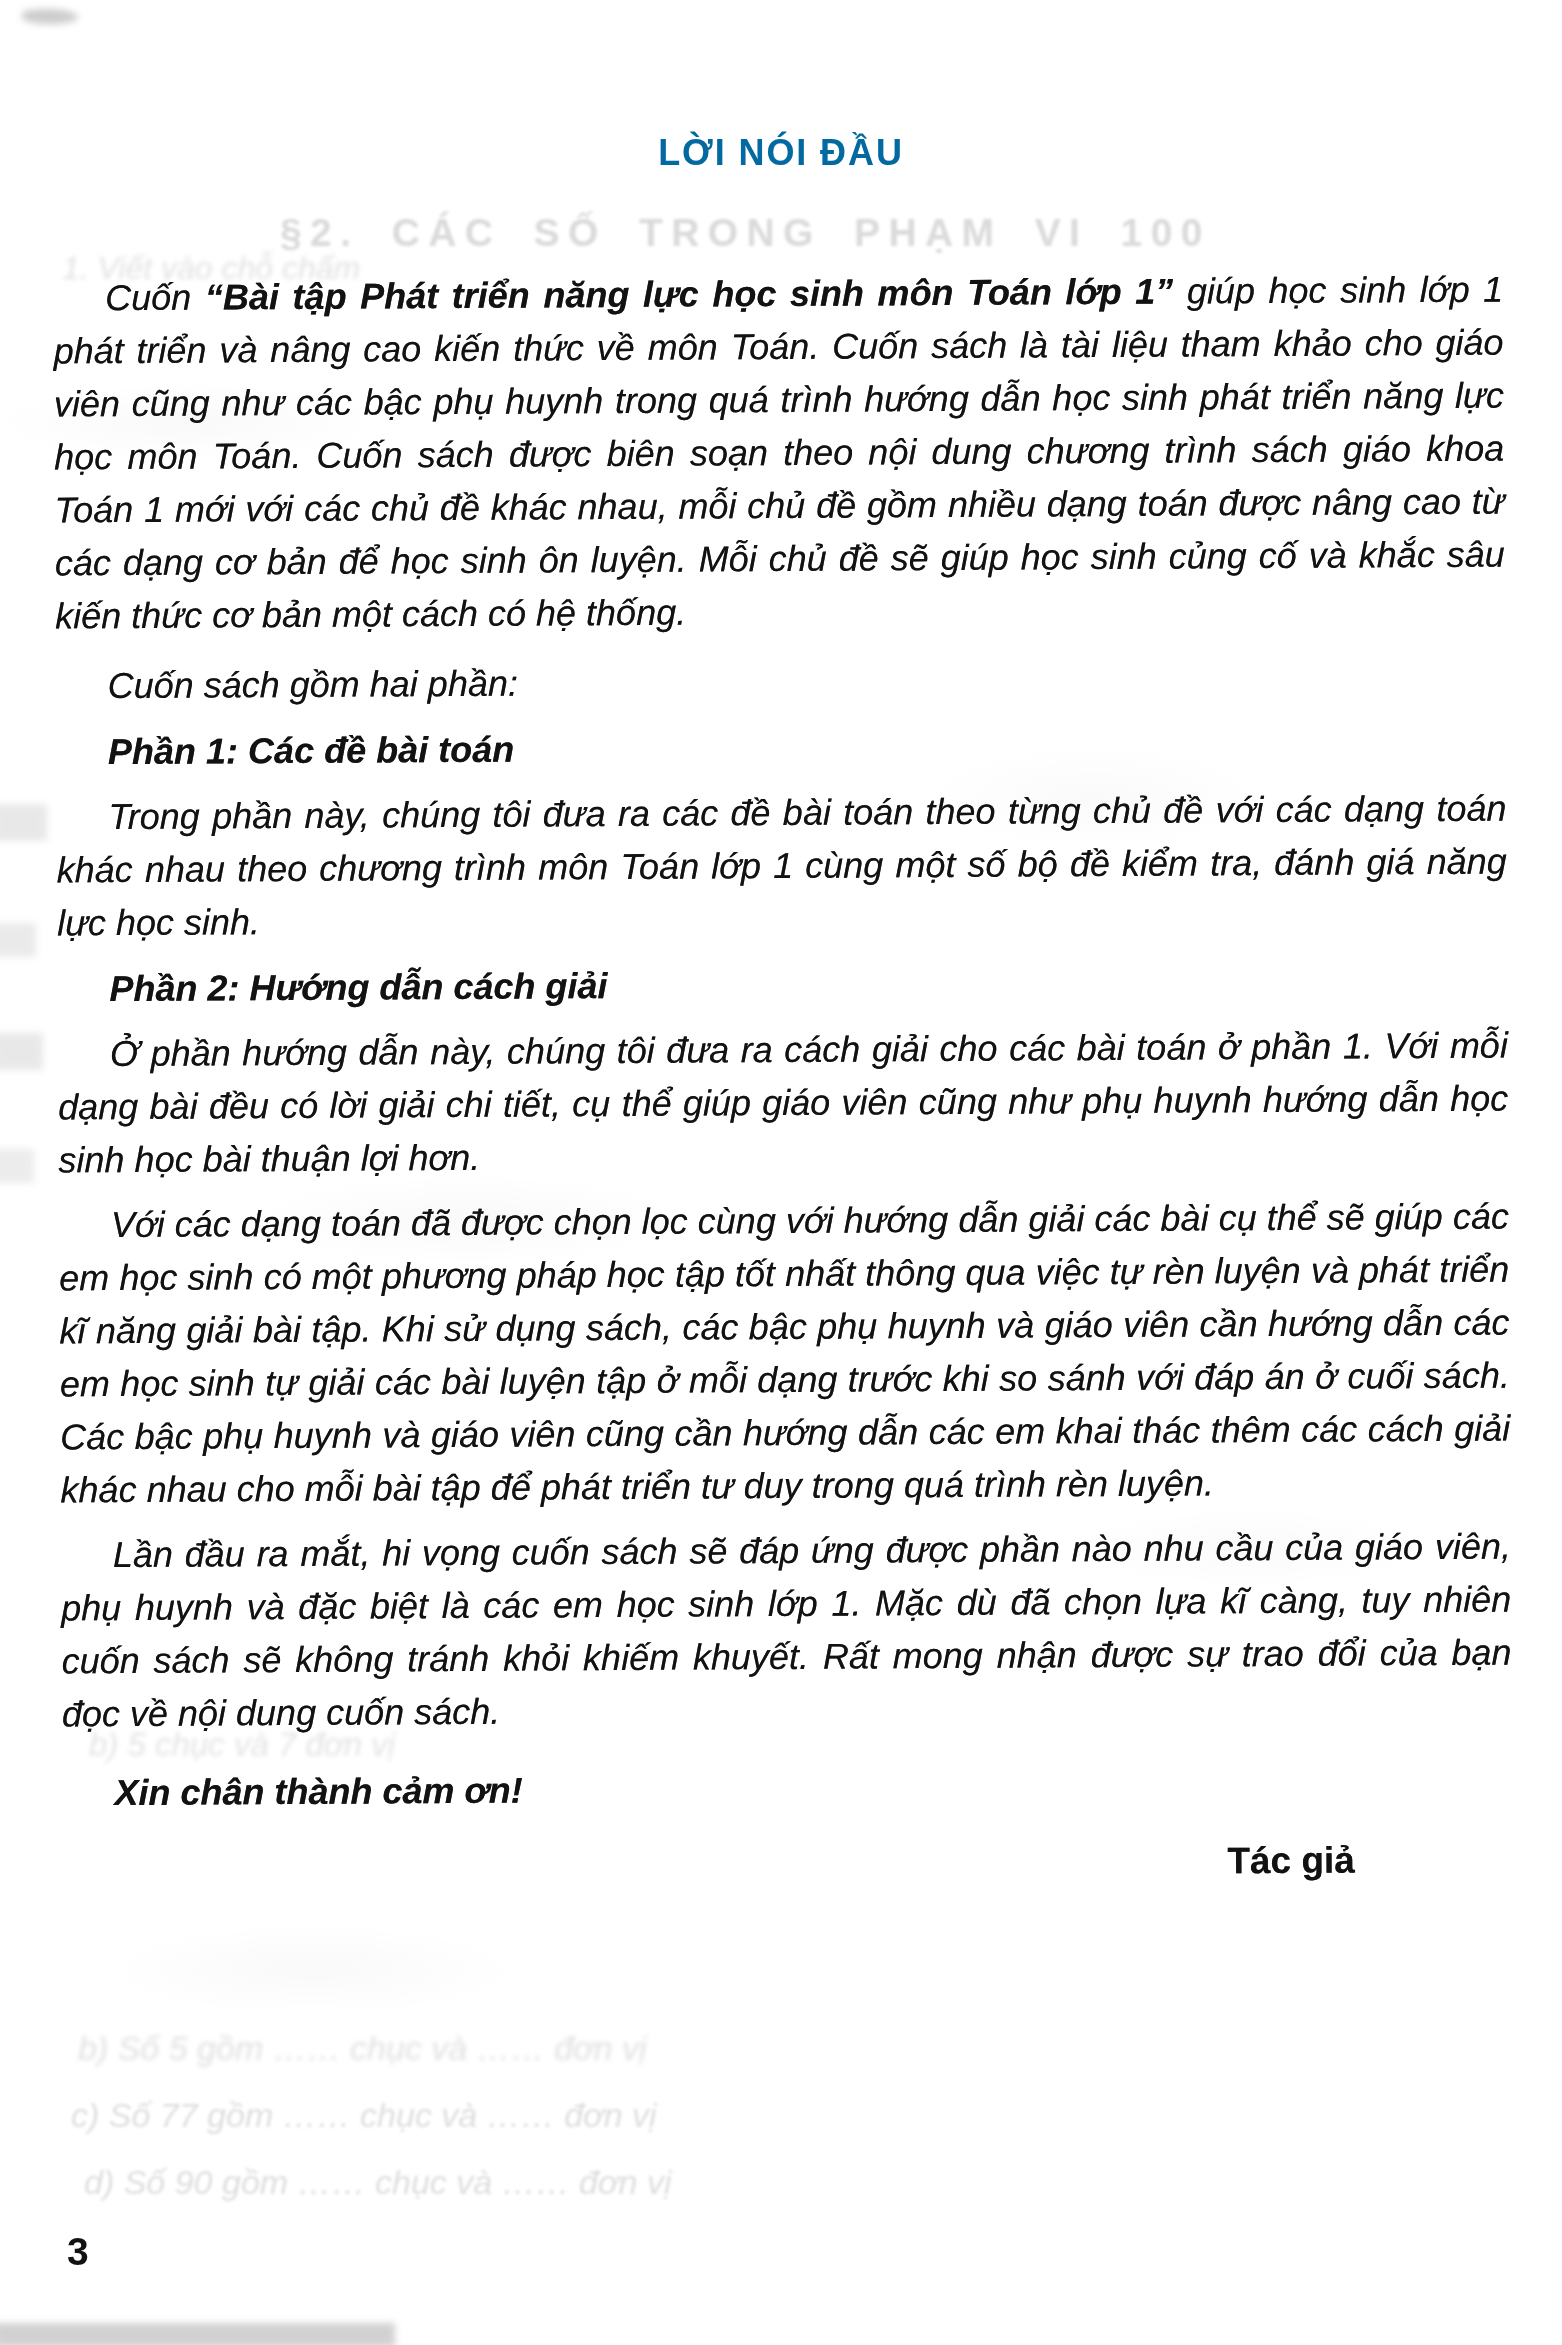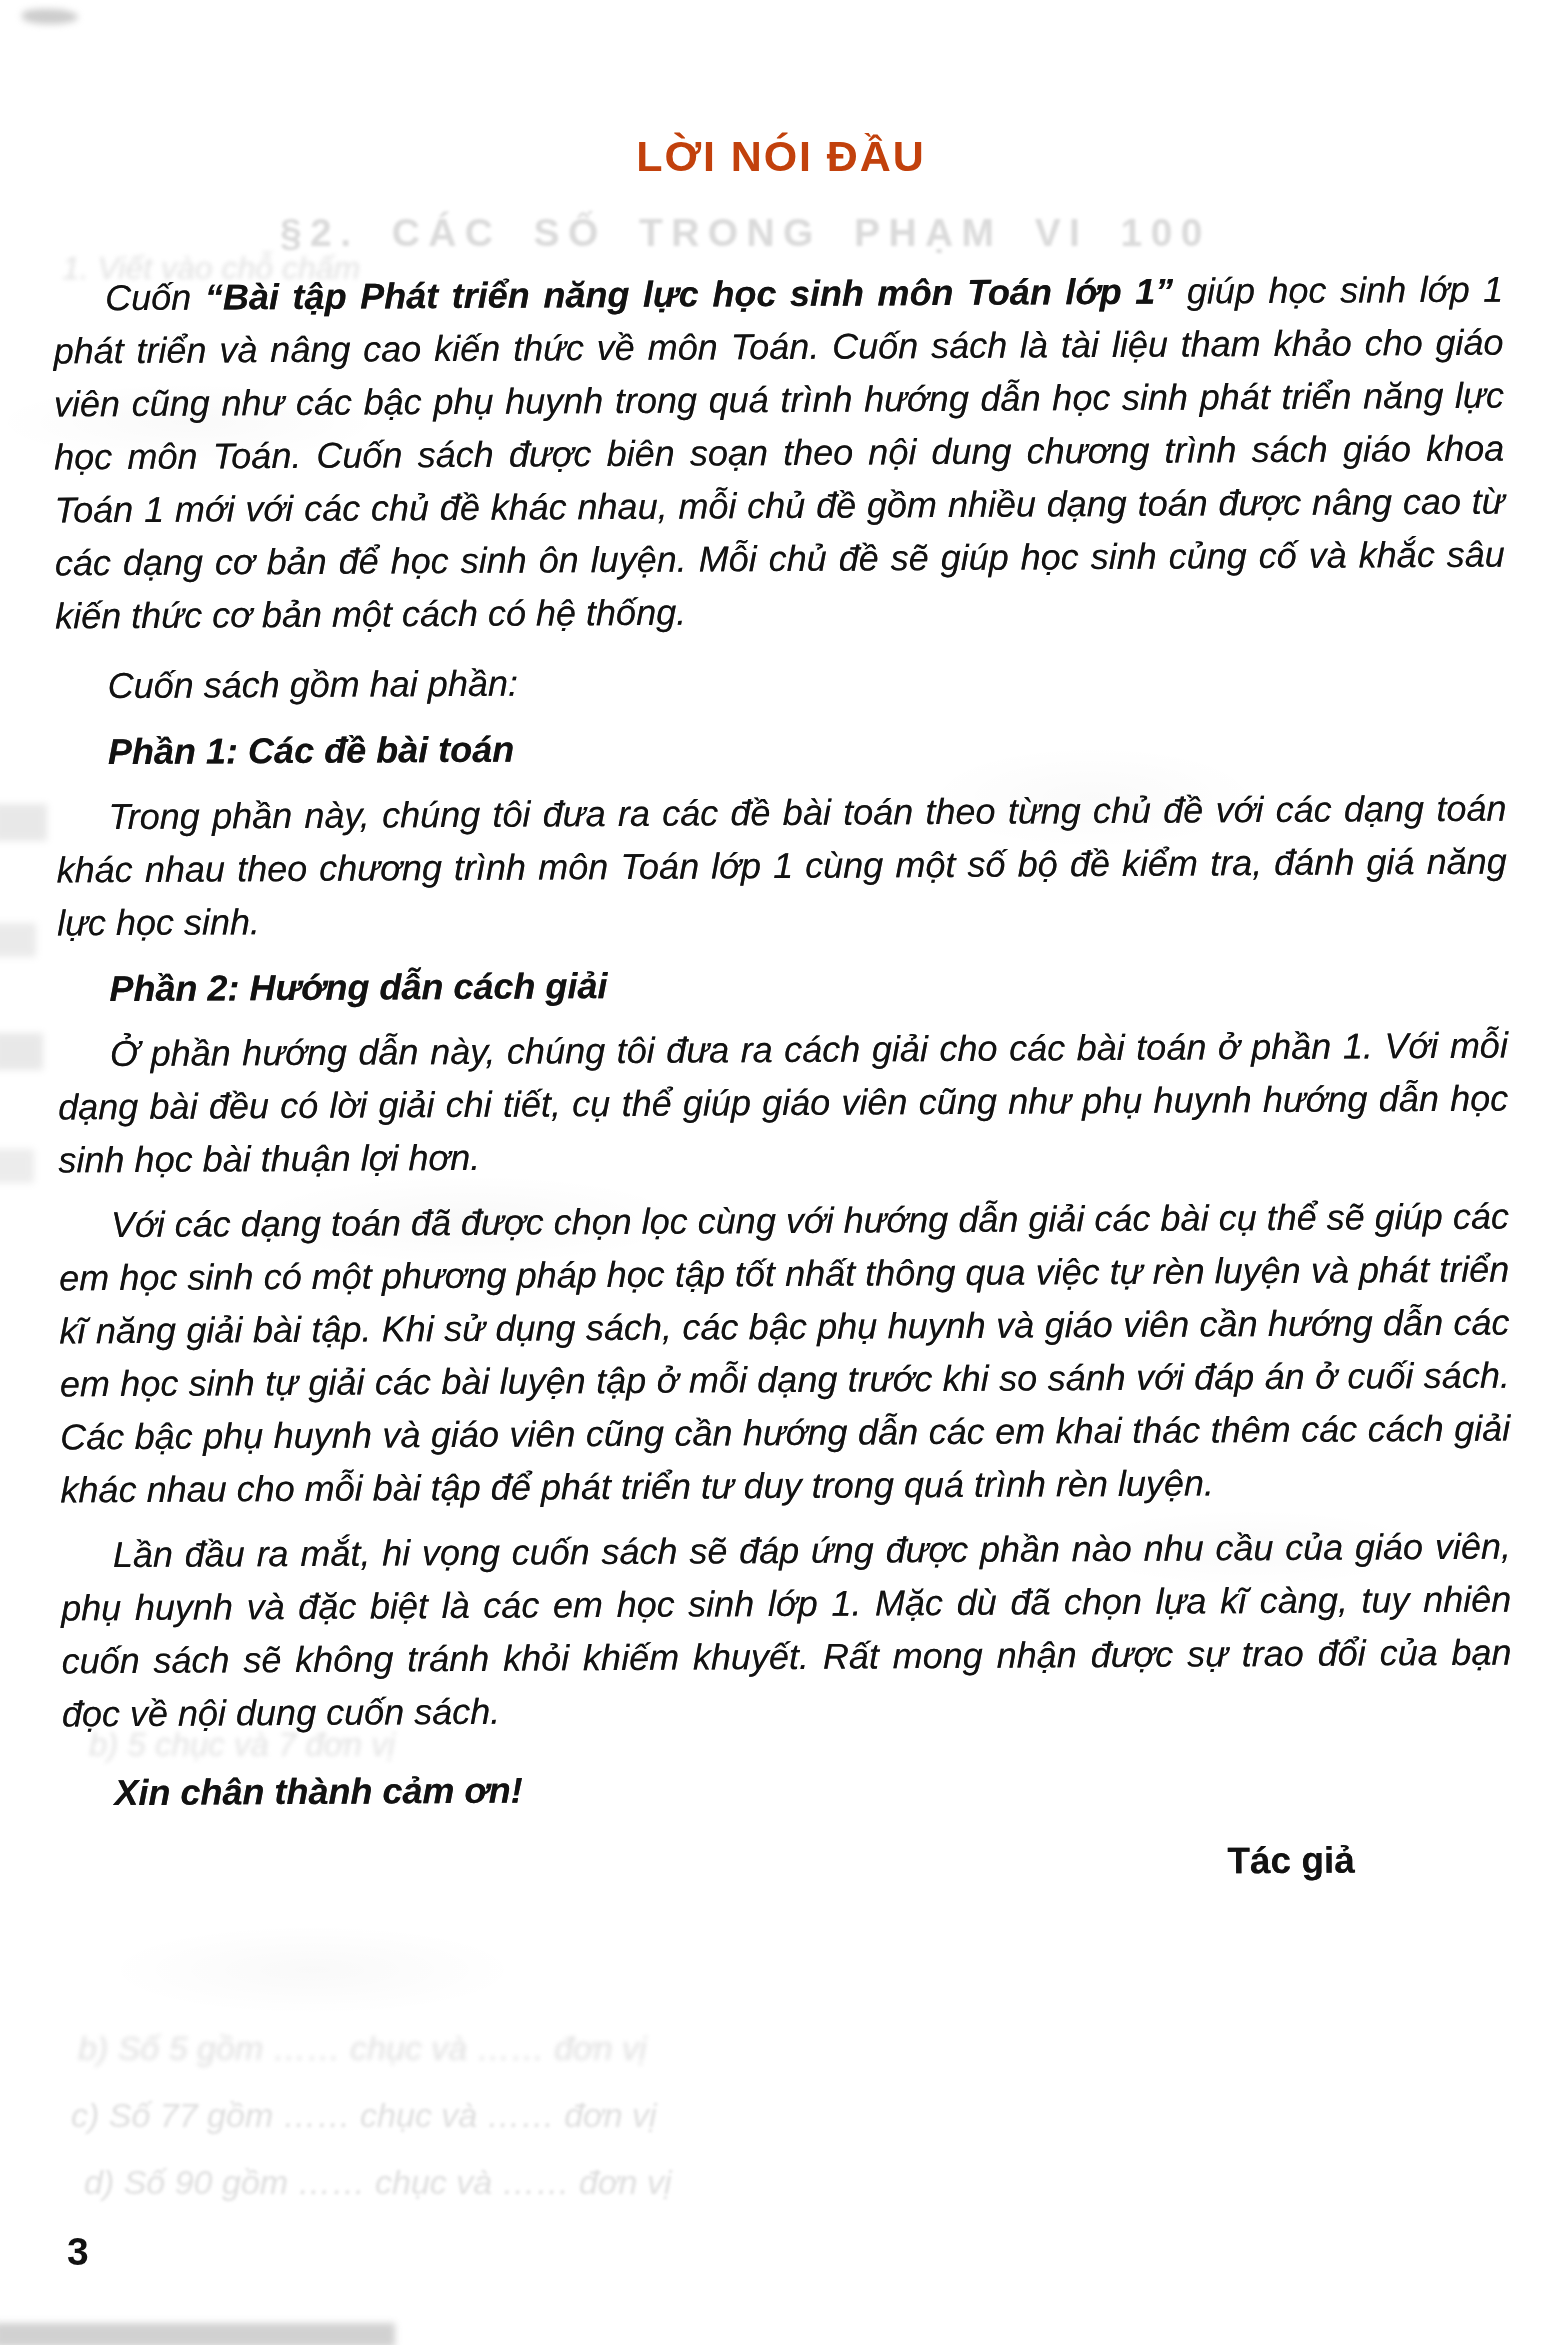--- a/index.html
+++ b/index.html
@@ -25,24 +25,24 @@
       radial-gradient(ellipse 317px 65px at 30% 52%, rgba(0,0,0,0.025), transparent 70%),
       radial-gradient(ellipse 261px 56px at 80% 66%, rgba(0,0,0,0.02), transparent 70%),
       radial-gradient(ellipse 298px 65px at 20% 84%, rgba(0,0,0,0.025), transparent 70%);
     pointer-events:none;
   }
   .page-title{
     position:absolute;
     top:132px;left:0;right:0;
     margin:0;
     text-align:center;
-    font-size:43px;
+    font-size:36px;
     font-weight:700;
     letter-spacing:1.9px;
-    color:#c2410c;
+    color:#0369a1;
   }
   .content{
     position:absolute;
     left:58px;right:54px;top:267px;
     transform:rotate(-0.35deg);
   }
   .para{
     margin:0 0 12px 0;
     font-style:italic;
     font-size:36px;

